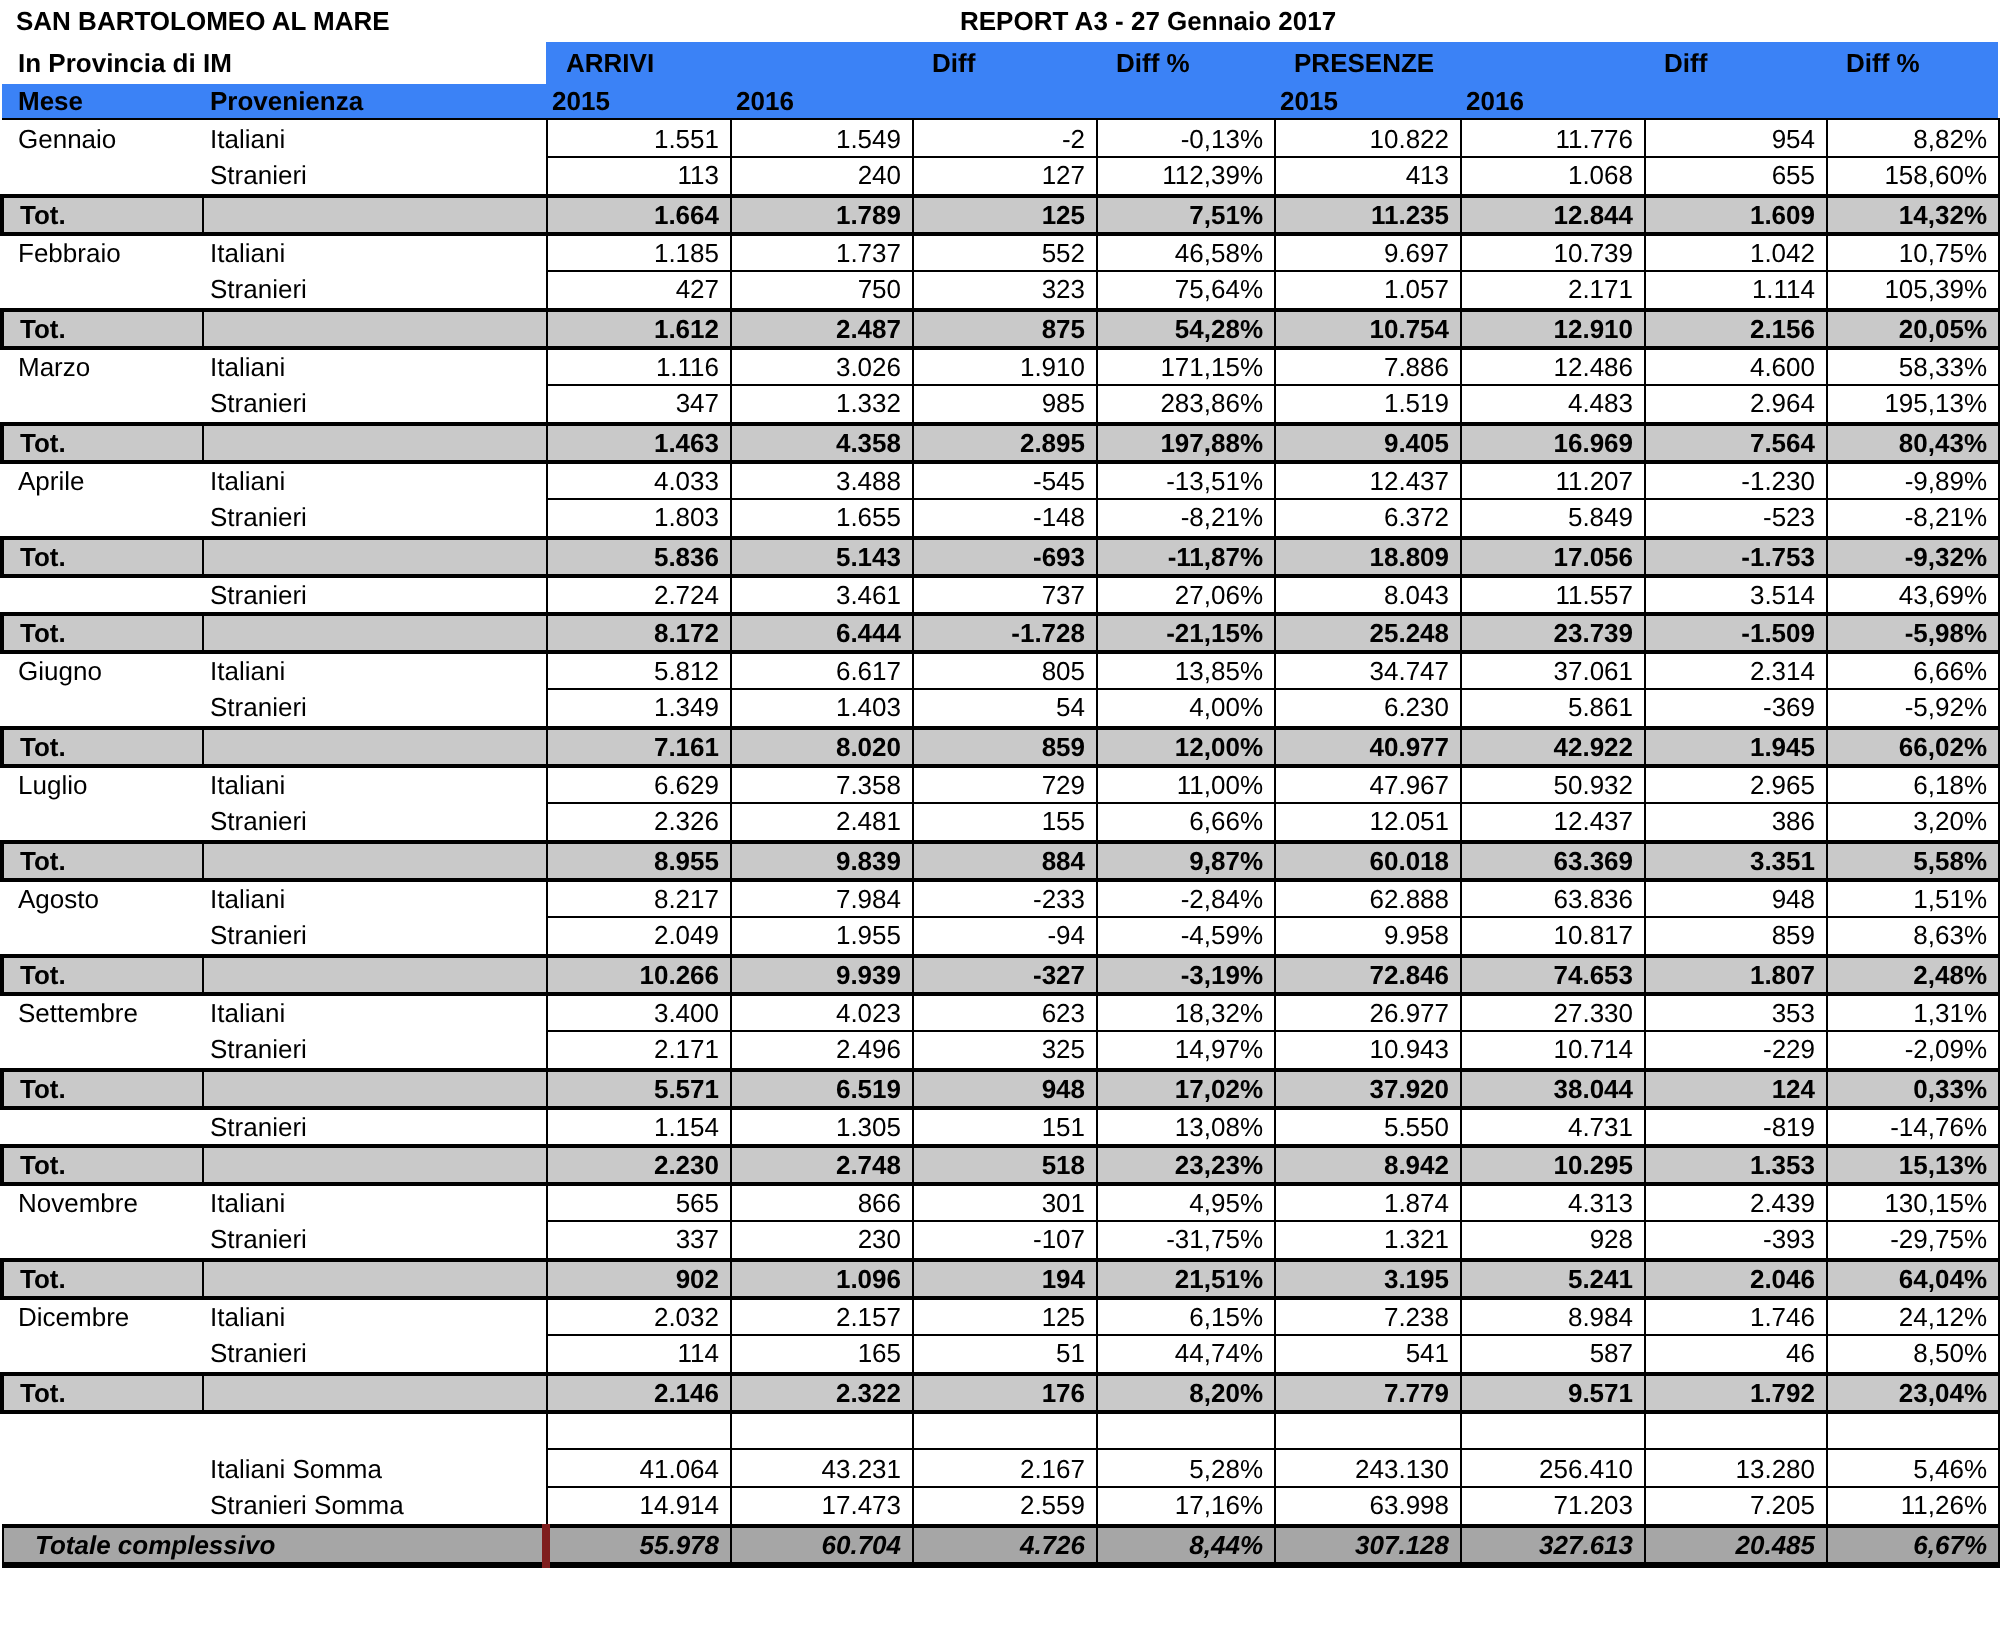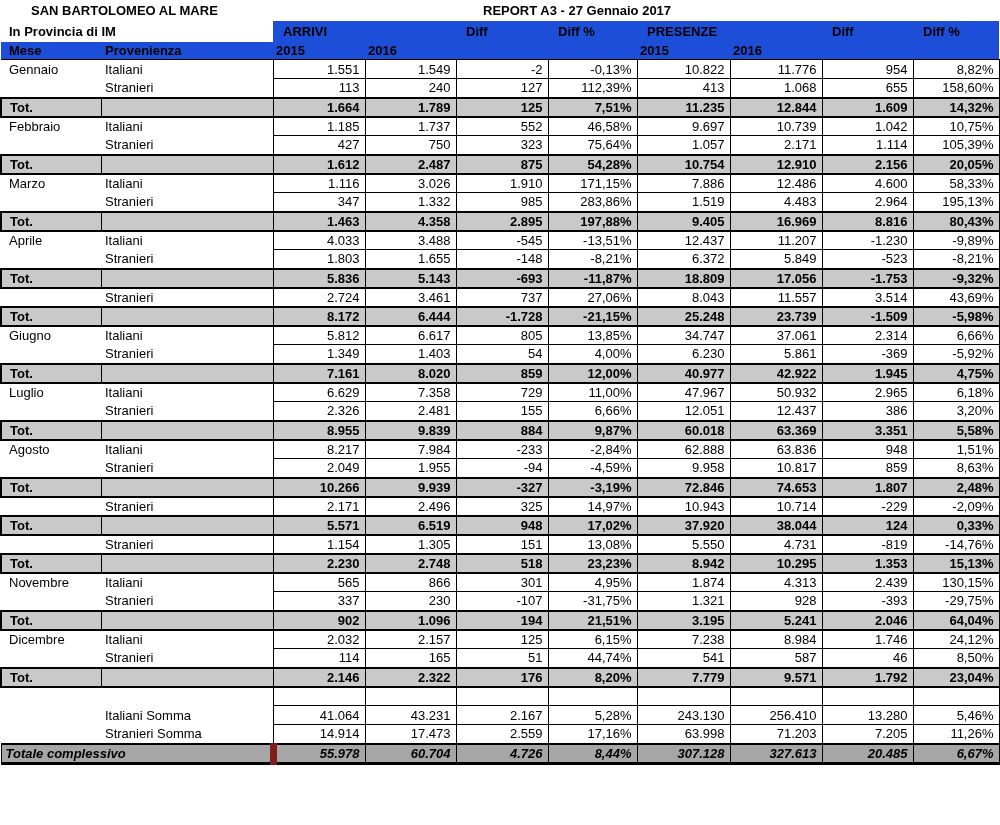--- a/index.html
+++ b/index.html
@@ -1,32 +1,32 @@
 <!DOCTYPE html>
 <html><head>
 <meta charset="utf-8">
 <style>
   * { box-sizing: border-box; }
   html, body { margin: 0; padding: 0; }
   body {
     width: 1000px; height: 825px; background: #ffffff; color: #000;
     font-family: "Liberation Sans", sans-serif; overflow: hidden;
   }
-  .title-row { position: relative; height: 21px; width: 976px; margin-left: 23px; }
+  .title-row { position: relative; height: 21px; width: 976px; }
   .title-row span { position: absolute; top: 3px; font-size: 13px; font-weight: bold; white-space: nowrap; }
   .t-left  { left: 8px; }
-  .t-mid   { left: 460px; }
+  .t-mid   { left: 480px; }
 
   table { border-collapse: collapse; table-layout: fixed; width: 998px; }
   td {
     height: 19px; font-size: 13px; line-height: 17px;
     padding: 0 5px 0 3px; white-space: nowrap; overflow: hidden;
   }
   
-  thead td { background: #1d4ed8; font-weight: bold; }
+  thead td { background: #3b82f6; font-weight: bold; }
   thead td.white { background: #ffffff; padding-left: 8px; }
   thead tr.hr2 td { height: 21px; }
   thead tr.hr3 td { height: 16px; border-bottom: 1px solid #000; }
   thead td.grp { padding-left: 10px; }
   thead td.yr  { text-align: left; }
   thead td.mese-h { padding-left: 8px; }
 
   
   td.num { border: 1px solid #000; text-align: right; }
 
@@ -39,21 +39,21 @@
   tr.tot td.mese { border-left: 2px solid #000; border-right: 1px solid #000; }
   tr.tot td.prov { border-right: 1px solid #000; }
 
   
   tr.spacer td { height: 19px; }
   tr.somma td.num { font-weight: normal; padding-left: 16px; }
   tr.total td {
     background: #a6a6a6; font-weight: bold; font-style: italic;
     border-top: 2px solid #000; border-bottom: 3px solid #000;
   }
-  tr.total td.label { border-left: 1px solid #000; border-right: 7px solid #7f1d1d; padding-left: 4px; }
+  tr.total td.label { border-left: 1px solid #000; border-right: 4px solid #7f1d1d; padding-left: 16px; }
 </style>
 </head>
 <body>
 
 <div class="title-row">
   <span class="t-left">SAN BARTOLOMEO AL MARE</span>
   <span class="t-mid">REPORT A3 - 27 Gennaio 2017</span>
 </div>
 
 <table>
@@ -193,21 +193,21 @@
       </tr>
       <tr class="tot">
         <td class="mese">Tot.</td>
         <td class="prov"></td>
         <td class="num">1.463</td>
         <td class="num">4.358</td>
         <td class="num">2.895</td>
         <td class="num">197,88%</td>
         <td class="num">9.405</td>
         <td class="num">16.969</td>
-        <td class="num">8.816</td>
+        <td class="num">7.564</td>
         <td class="num">80,43%</td>
       </tr>
       <tr class="data">
         <td class="mese">Aprile</td>
         <td class="prov">Italiani</td>
         <td class="num">4.033</td>
         <td class="num">3.488</td>
         <td class="num">-545</td>
         <td class="num">-13,51%</td>
         <td class="num">12.437</td>
@@ -290,21 +290,21 @@
       <tr class="tot">
         <td class="mese">Tot.</td>
         <td class="prov"></td>
         <td class="num">7.161</td>
         <td class="num">8.020</td>
         <td class="num">859</td>
         <td class="num">12,00%</td>
         <td class="num">40.977</td>
         <td class="num">42.922</td>
         <td class="num">1.945</td>
-        <td class="num">4,75%</td>
+        <td class="num">66,02%</td>
       </tr>
       <tr class="data">
         <td class="mese">Luglio</td>
         <td class="prov">Italiani</td>
         <td class="num">6.629</td>
         <td class="num">7.358</td>
         <td class="num">729</td>
         <td class="num">11,00%</td>
         <td class="num">47.967</td>
         <td class="num">50.932</td>
@@ -363,20 +363,32 @@
         <td class="mese">Tot.</td>
         <td class="prov"></td>
         <td class="num">10.266</td>
         <td class="num">9.939</td>
         <td class="num">-327</td>
         <td class="num">-3,19%</td>
         <td class="num">72.846</td>
         <td class="num">74.653</td>
         <td class="num">1.807</td>
         <td class="num">2,48%</td>
+      </tr>
+      <tr class="data">
+        <td class="mese">Settembre</td>
+        <td class="prov">Italiani</td>
+        <td class="num">3.400</td>
+        <td class="num">4.023</td>
+        <td class="num">623</td>
+        <td class="num">18,32%</td>
+        <td class="num">26.977</td>
+        <td class="num">27.330</td>
+        <td class="num">353</td>
+        <td class="num">1,31%</td>
       </tr>
       <tr class="data">
         <td class="mese"></td>
         <td class="prov">Stranieri</td>
         <td class="num">2.171</td>
         <td class="num">2.496</td>
         <td class="num">325</td>
         <td class="num">14,97%</td>
         <td class="num">10.943</td>
         <td class="num">10.714</td>

